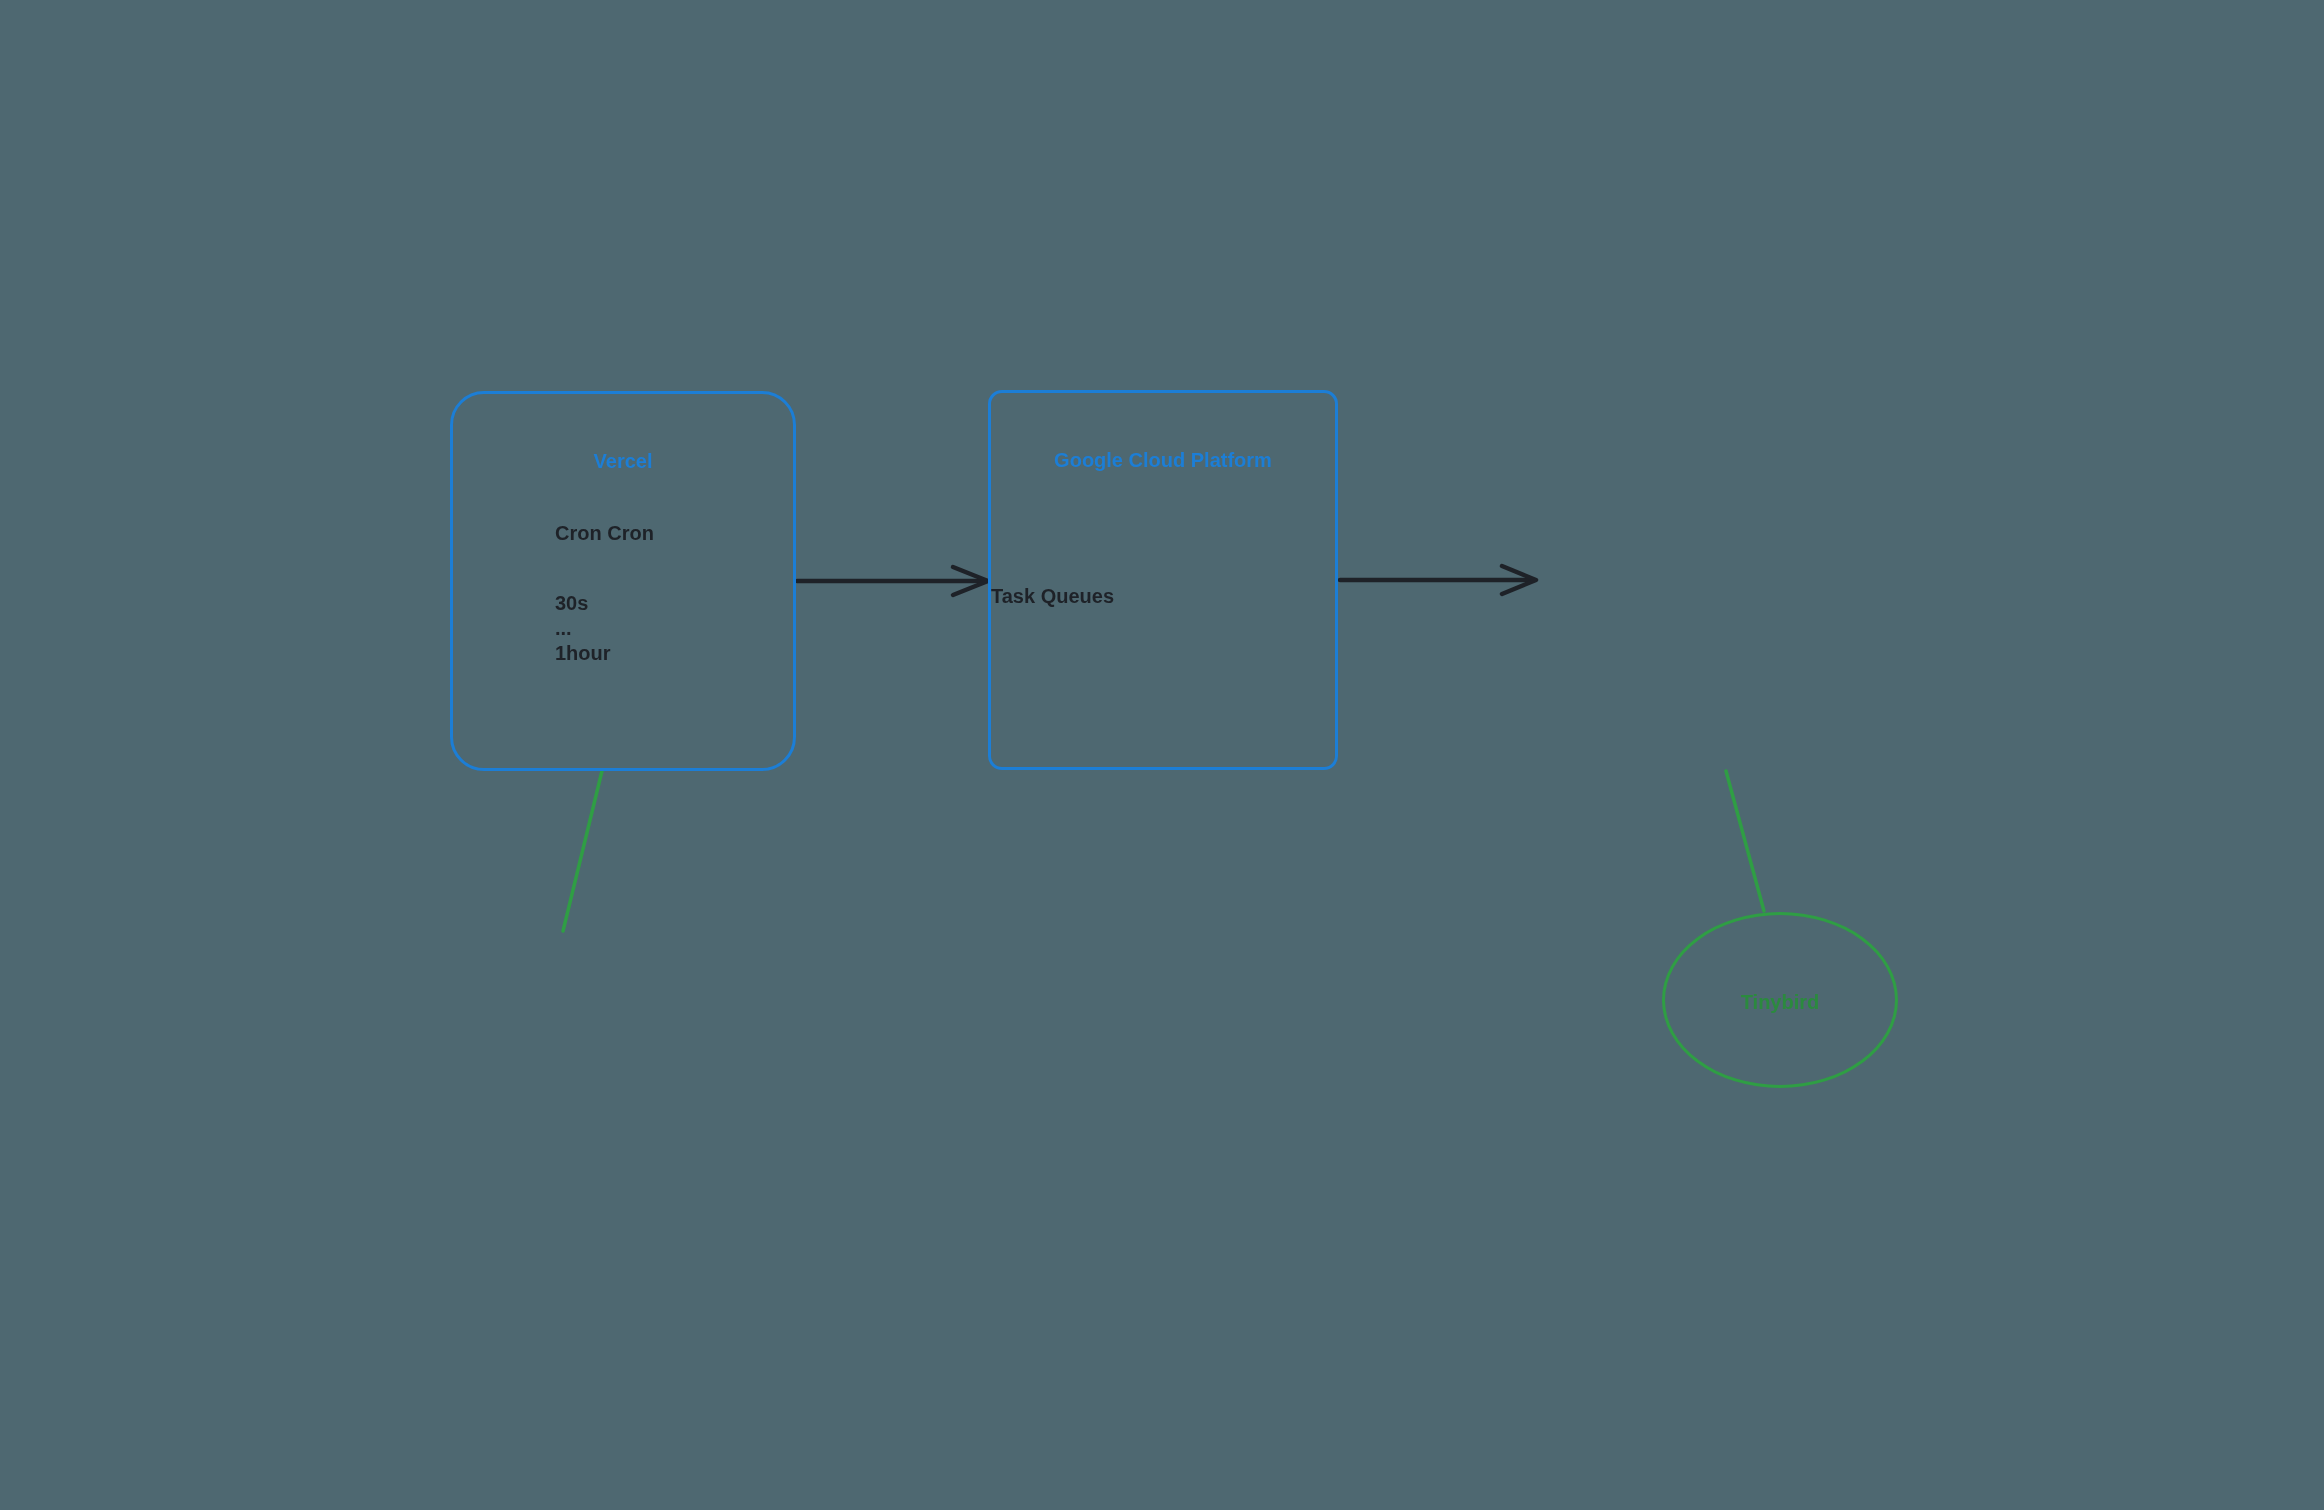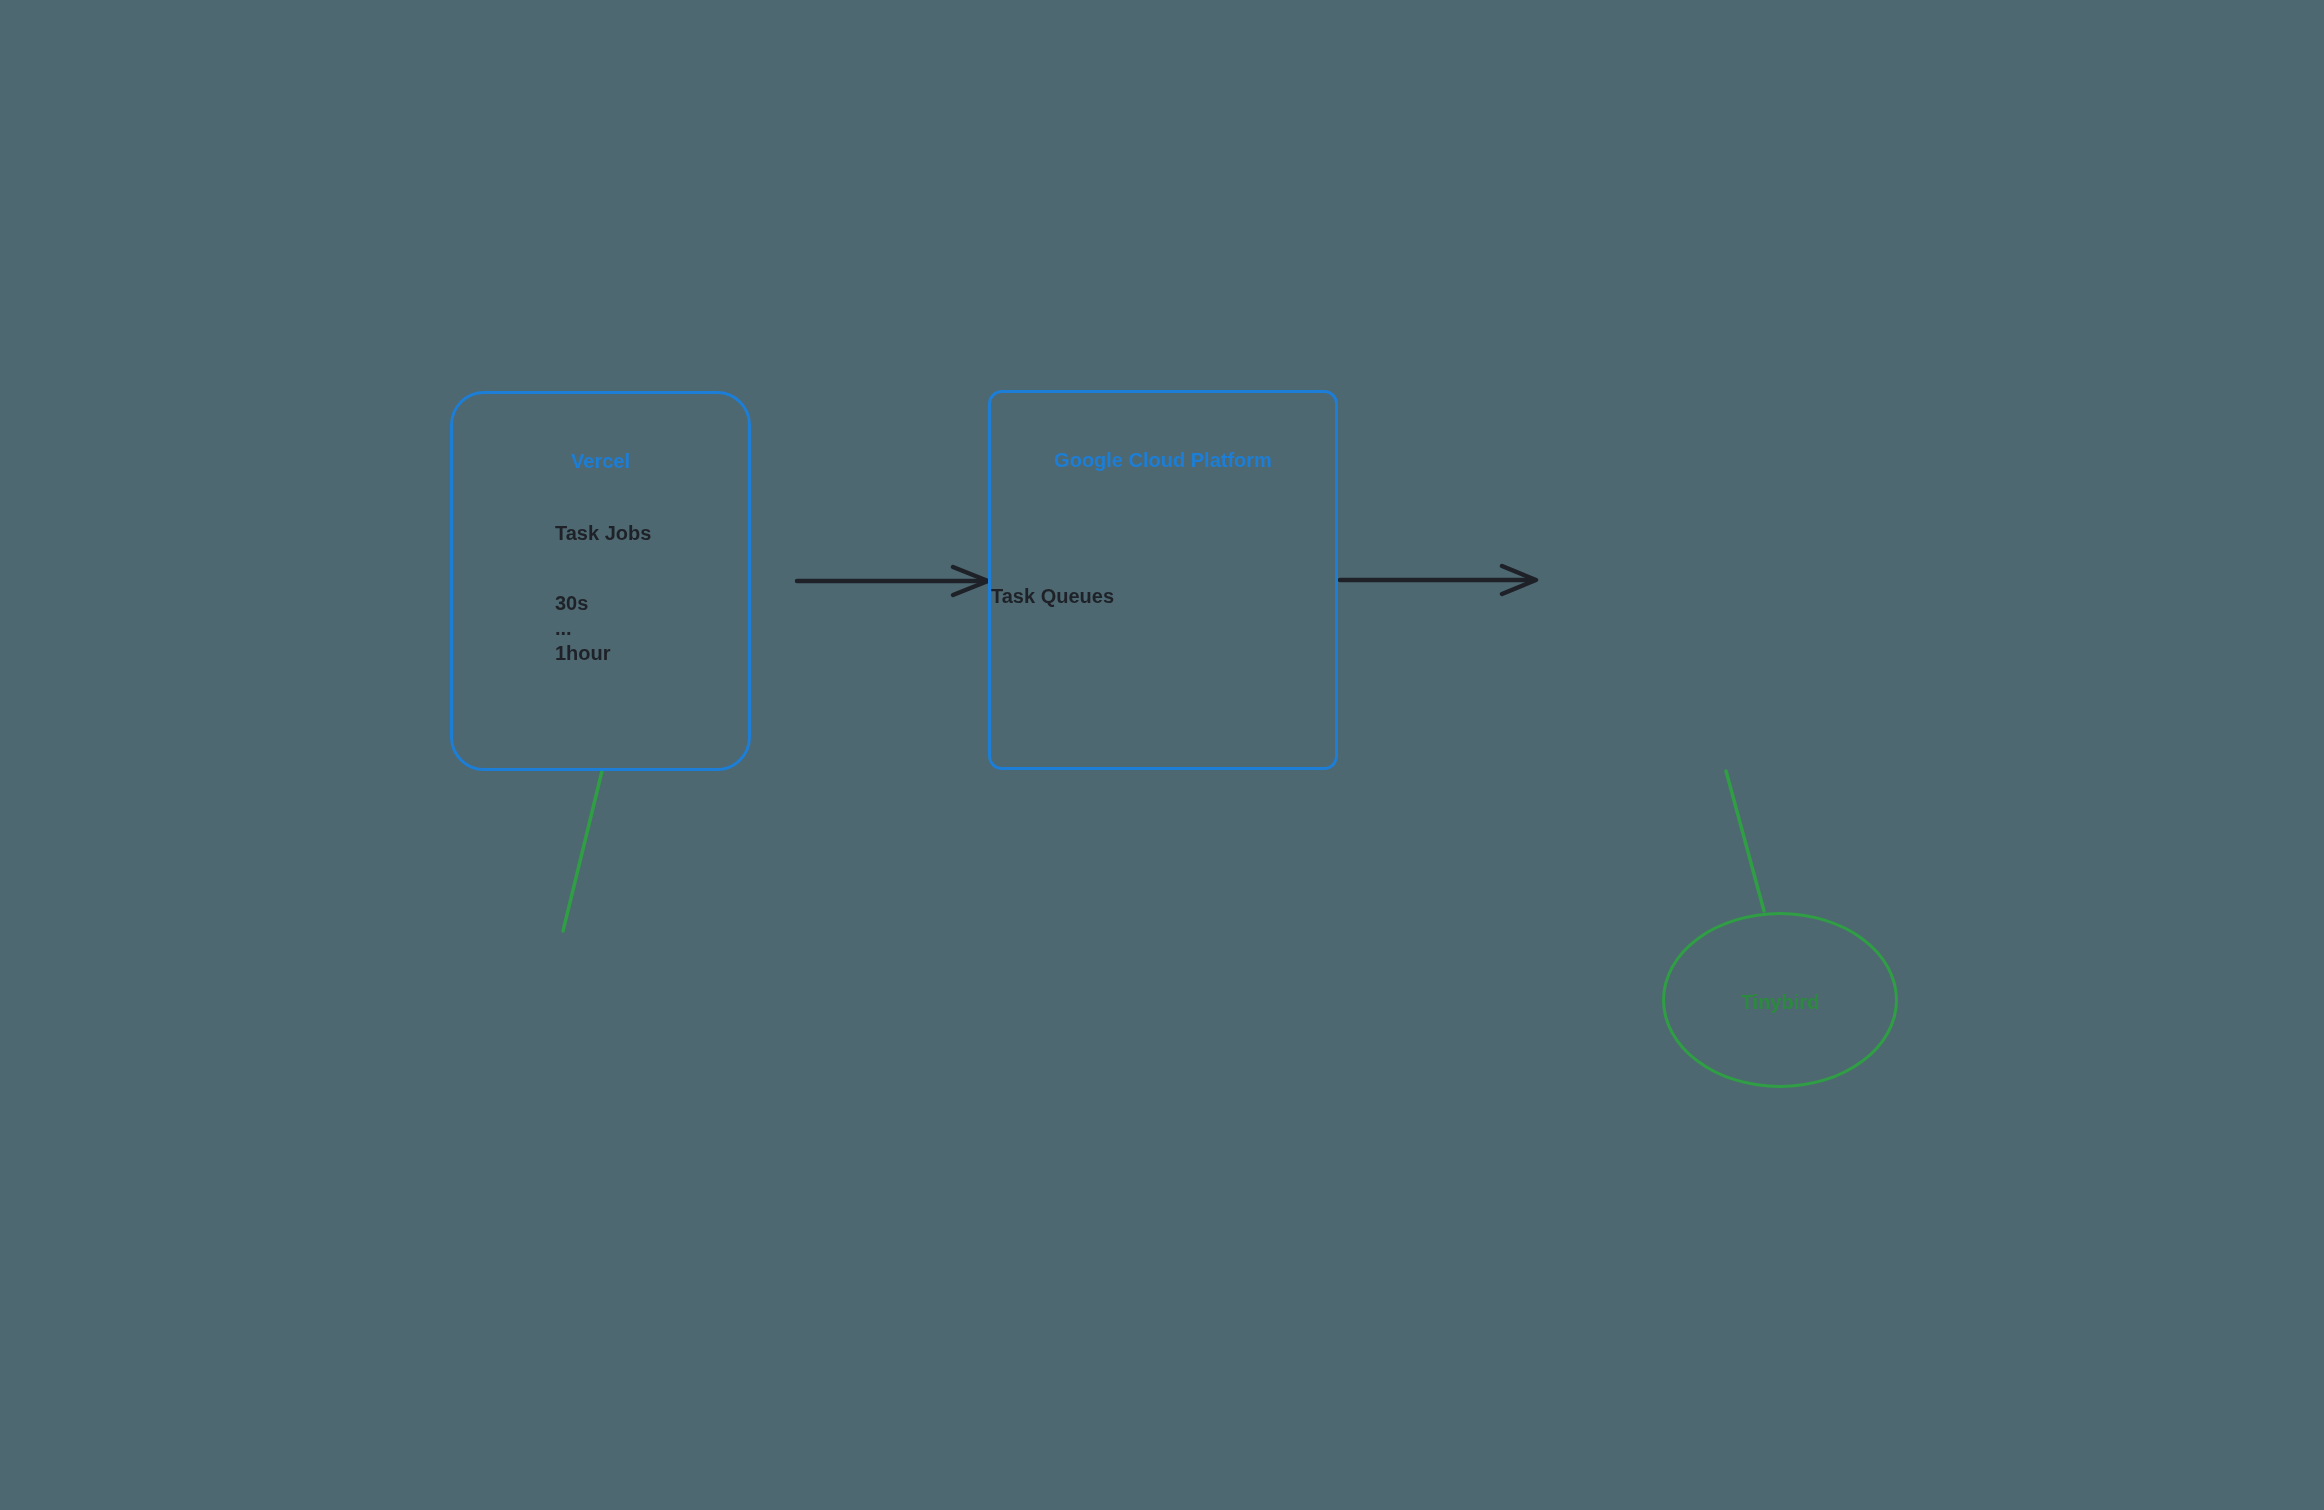--- a/index.html
+++ b/index.html
@@ -43,21 +43,21 @@
     color: #1C7ED6;
     white-space: pre-line;
   }
   .node-text {
     position: absolute;
     font-size: 20px;
     line-height: 25px;
     color: #1E2228;
     white-space: pre-line;
   }
-  .node-vercel  { left: 450px;  top: 391px; width: 301px; height: 380px; }
+  .node-vercel  { left: 450px;  top: 391px; width: 346px; height: 380px; }
   .node-gcp     { left: 988px;  top: 390px; width: 350px; height: 380px; border-radius: 14px; }
   .node-flyio   { left: 1540px; top: 392px; width: 348px; height: 380px; }
 
   .vercel-text-a { left: 102px; top: 127px; }
   .vercel-text-b { left: 102px; top: 181px; margin-top: 16px; }
   .gcp-text-a    { left: 0; right: 0; top: 191px; text-align: left; }
   .flyio-text-a  { left: 140px; top: 149px; }
   .flyio-text-b  { left: 140px; top: 206px; }
 
   .ellipse {
@@ -96,21 +96,21 @@
     <g stroke="#2F9E44" stroke-width="3.5" fill="none" stroke-linecap="round">
       <path d="M 602 771 L 563 931"></path>
     </g>
     <g stroke="#2F9E44" stroke-width="3.5" fill="none" stroke-linecap="round">
       <path d="M 1726 771 L 1764 911"></path>
     </g>
   </svg>
 
   <div class="node node-vercel">
     <div class="node-title">Vercel</div>
-    <div class="node-text vercel-text-a">Task Jobs</div>
+    <div class="node-text vercel-text-a">Cron Cron</div>
     <div class="node-text vercel-text-b">30s
 ...
 1hour</div>
   </div>
 
   <div class="node node-gcp">
     <div class="node-title">Google Cloud Platform</div>
     <div class="node-text gcp-text-a">Task Queues</div>
   </div>
 

